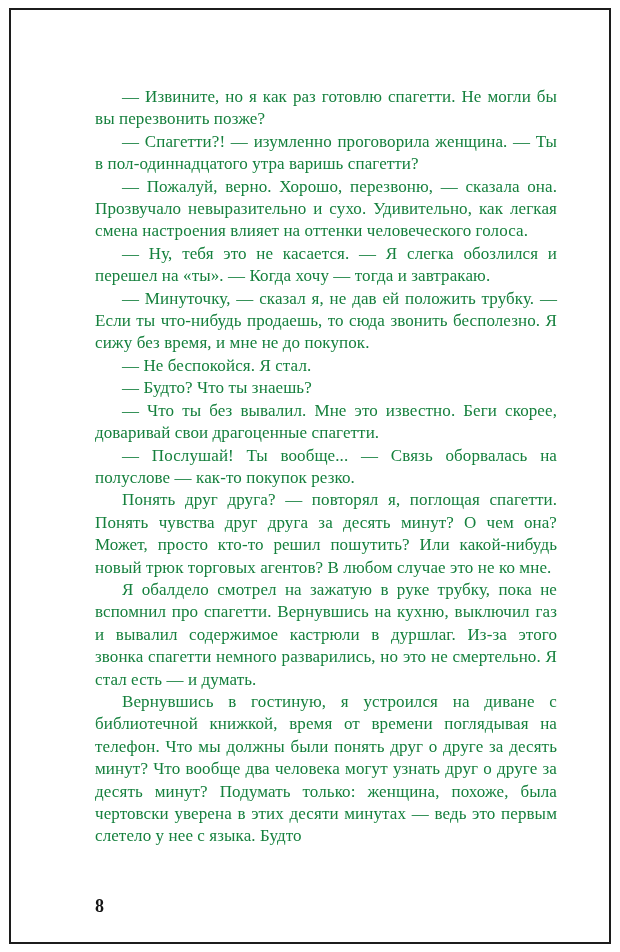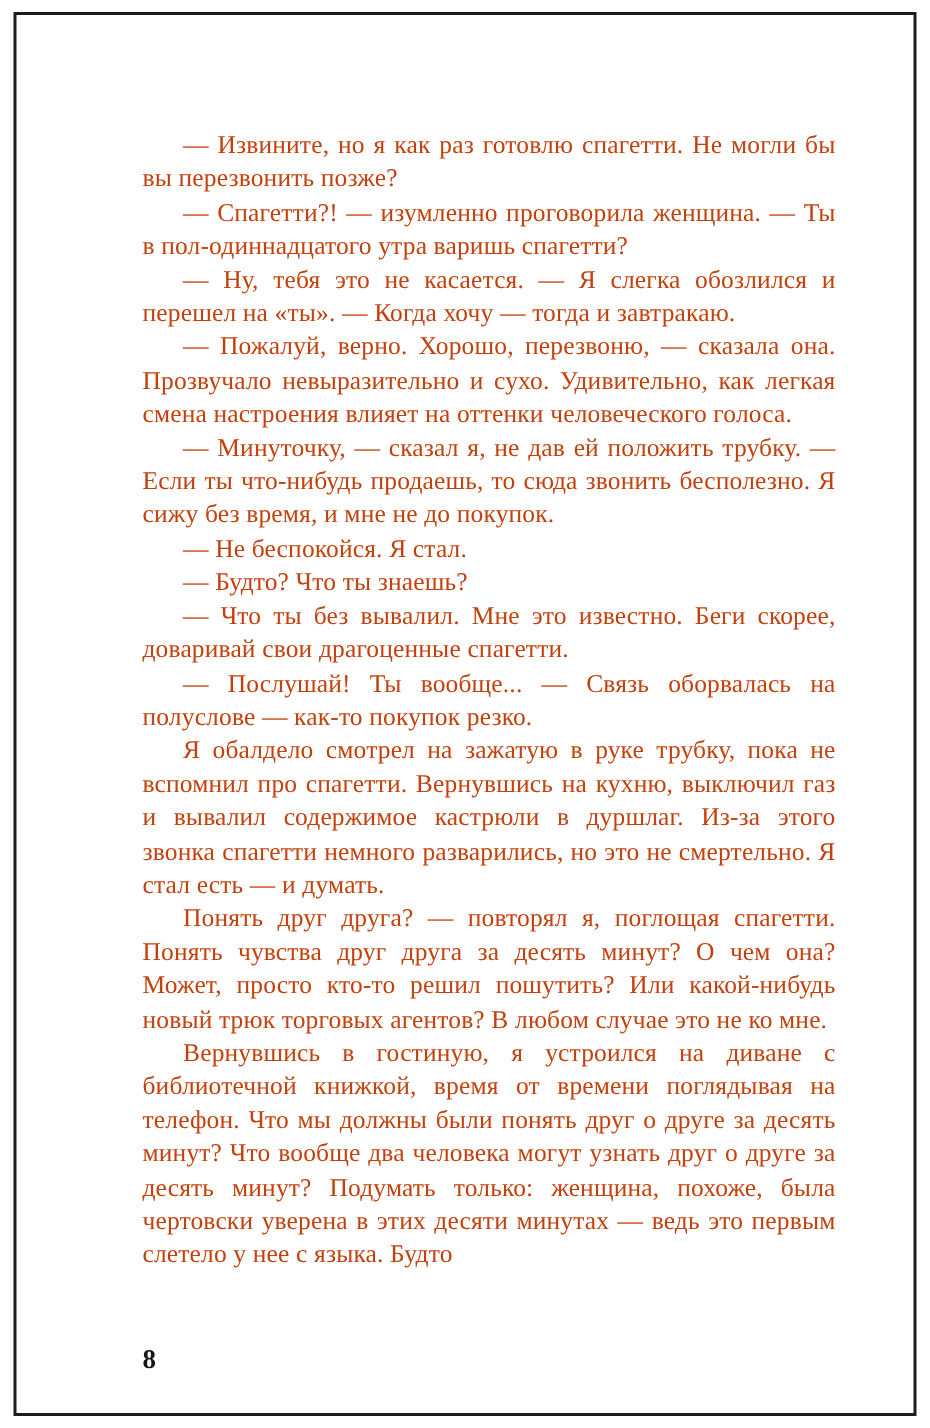--- a/index.html
+++ b/index.html
@@ -26,21 +26,21 @@
     right: 9px;
     bottom: 8px;
     border: 2px solid #1c1c1c;
     pointer-events: none;
   }
   .text-block {
     position: absolute;
     left: 95px;
     top: 86px;
     width: 462px;
-    color: #c2410c;
+    color: #15803d;
     font-size: 17px;
     line-height: 22.4px;
     text-align: justify;
     letter-spacing: 0.1px;
   }
   .text-block p {
     margin: 0;
     padding: 0;
     text-indent: 27px;
   }
@@ -55,26 +55,26 @@
 </style>
 </head>
 <body>
 
 <div class="page">
   <div class="frame"></div>
 
   <div class="text-block">
     <p>— Извините, но я как раз готовлю спагетти. Не могли бы вы перезвонить позже?</p>
     <p>— Спагетти?! — изумленно проговорила женщина. — Ты в пол-одиннадцатого утра варишь спагетти?</p>
+    <p>— Пожалуй, верно. Хорошо, перезвоню, — сказала она. Прозвучало невыразительно и сухо. Удивительно, как легкая смена настроения влияет на оттенки человеческого голоса.</p>
     <p>— Ну, тебя это не касается. — Я слегка обозлился и перешел на «ты». — Когда хочу — тогда и завтракаю.</p>
-    <p>— Пожалуй, верно. Хорошо, перезвоню, — сказала она. Прозвучало невыразительно и сухо. Удивительно, как легкая смена настроения влияет на оттенки человеческого голоса.</p>
     <p>— Минуточку, — сказал я, не дав ей положить трубку. — Если ты что-нибудь продаешь, то сюда звонить бесполезно. Я сижу без время, и мне не до покупок.</p>
     <p>— Не беспокойся. Я стал.</p>
     <p>— Будто? Что ты знаешь?</p>
     <p>— Что ты без вывалил. Мне это известно. Беги скорее, доваривай свои драгоценные спагетти.</p>
     <p>— Послушай! Ты вообще... — Связь оборвалась на полуслове — как-то покупок резко.</p>
+    <p>Понять друг друга? — повторял я, поглощая спагетти. Понять чувства друг друга за десять минут? О чем она? Может, просто кто-то решил пошутить? Или какой-нибудь новый трюк торговых агентов? В любом случае это не ко мне.</p>
     <p>Я обалдело смотрел на зажатую в руке трубку, пока не вспомнил про спагетти. Вернувшись на кухню, выключил газ и вывалил содержимое кастрюли в дуршлаг. Из-за этого звонка спагетти немного разварились, но это не смертельно. Я стал есть — и думать.</p>
-    <p>Понять друг друга? — повторял я, поглощая спагетти. Понять чувства друг друга за десять минут? О чем она? Может, просто кто-то решил пошутить? Или какой-нибудь новый трюк торговых агентов? В любом случае это не ко мне.</p>
     <p>Вернувшись в гостиную, я устроился на диване с библиотечной книжкой, время от времени поглядывая на телефон. Что мы должны были понять друг о друге за десять минут? Что вообще два человека могут узнать друг о друге за десять минут? Подумать только: женщина, похоже, была чертовски уверена в этих десяти минутах — ведь это первым слетело у нее с языка. Будто</p>
   </div>
 
   <div class="page-number">8</div>
 </div>
 
 </body></html>

